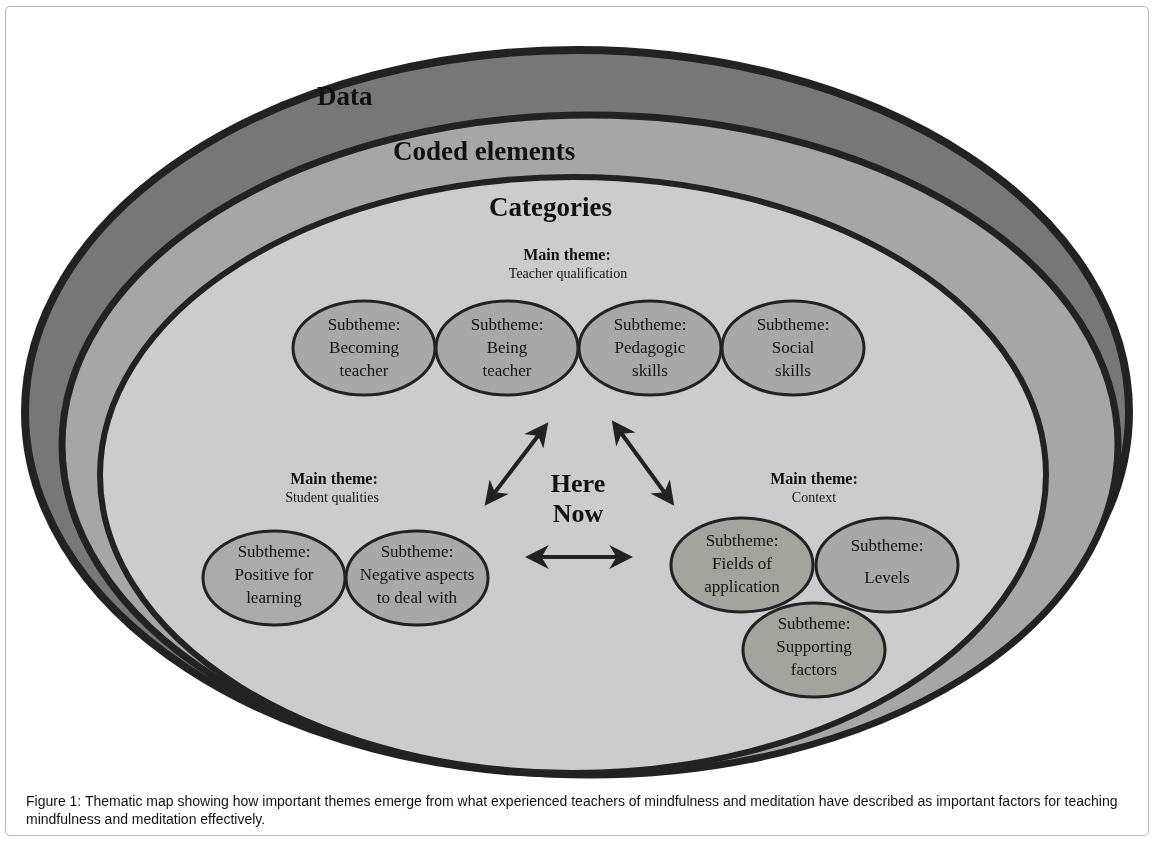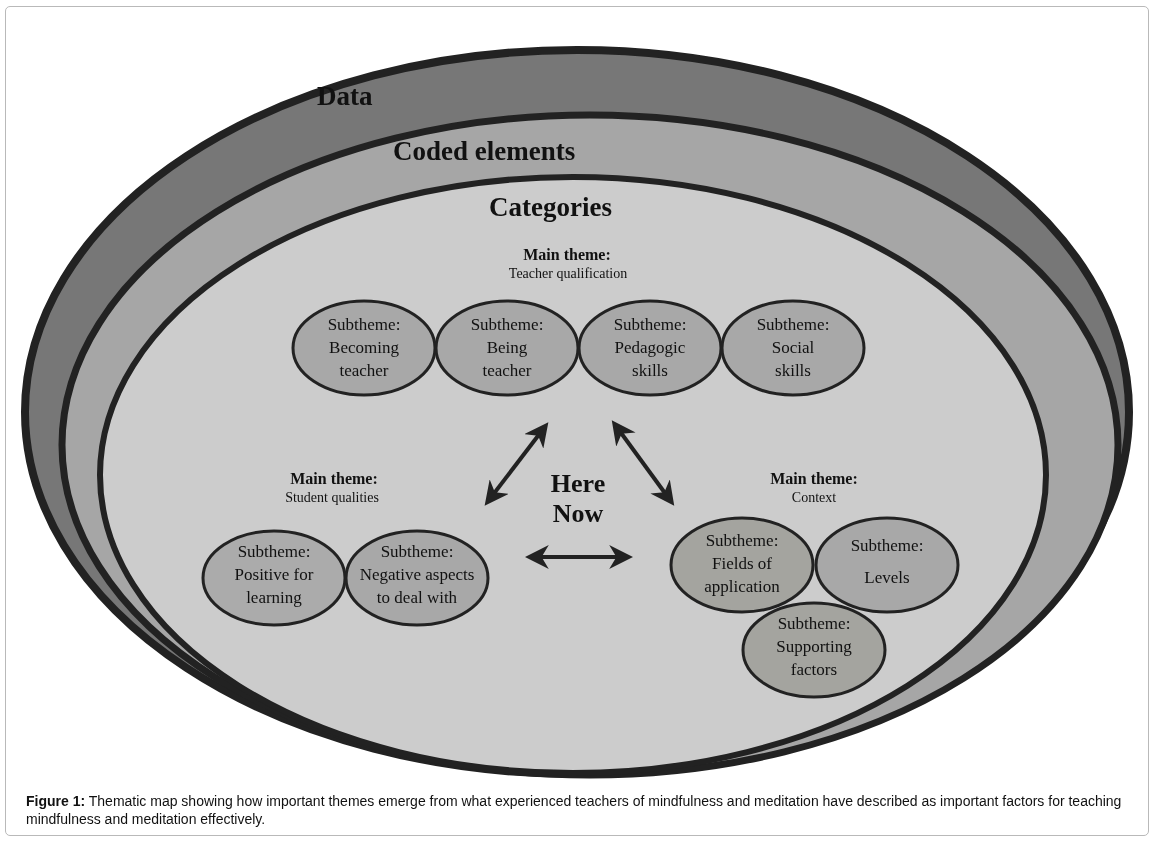--- a/index.html
+++ b/index.html
@@ -8,21 +8,21 @@
     position: absolute; left: 5px; top: 6px; width: 1144px; height: 830px;
     border: 1px solid #b9b9b9; border-radius: 5px; background: #fff; box-sizing: border-box;
   }
   svg.diagram { position: absolute; left: 0; top: 0; }
   .serif { font-family: "Liberation Serif", "DejaVu Serif", serif; }
   .caption {
     position: absolute; left: 26px; top: 792px; width: 1110px;
     font-family: "Liberation Sans", "DejaVu Sans", sans-serif;
     font-size: 14px; line-height: 18px; color: #111;
   }
-  .caption b { font-weight: bold; }
+  .caption b { font-weight: normal; }
 </style>
 </head>
 <body>
 
 <div class="frame"></div>
 
 <svg class="diagram" width="1158" height="844" viewBox="0 0 1158 844">
   <defs>
     <marker id="ah" viewBox="0 0 10 10" refX="7" refY="5" markerWidth="6" markerHeight="6" orient="auto-start-reverse">
       <path d="M0,0 L10,5 L0,10 L3,5 Z" fill="#222"></path>

